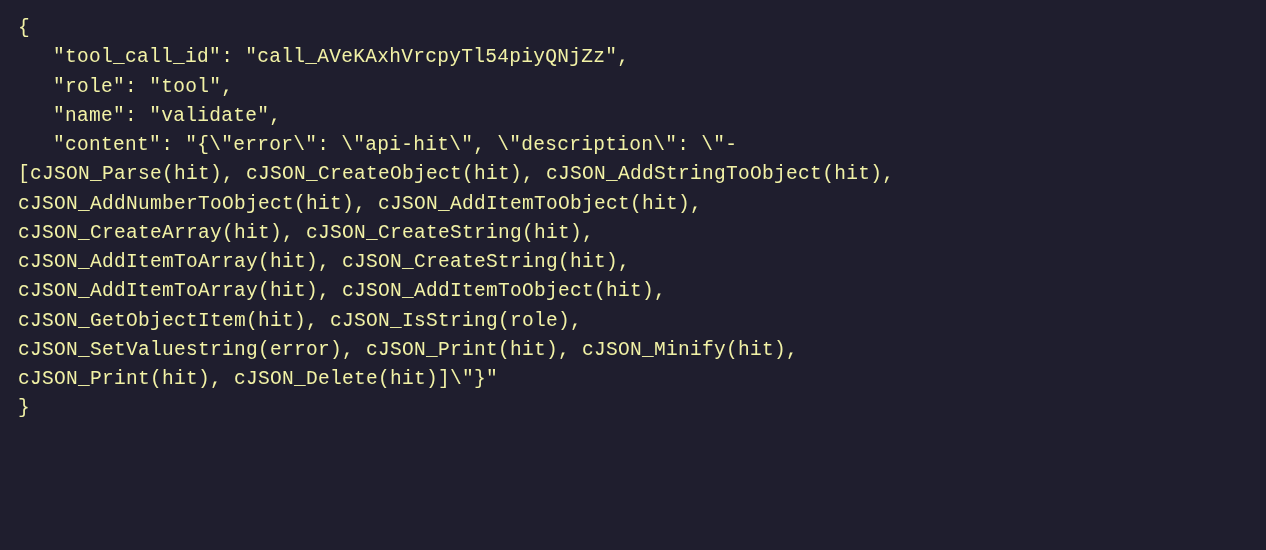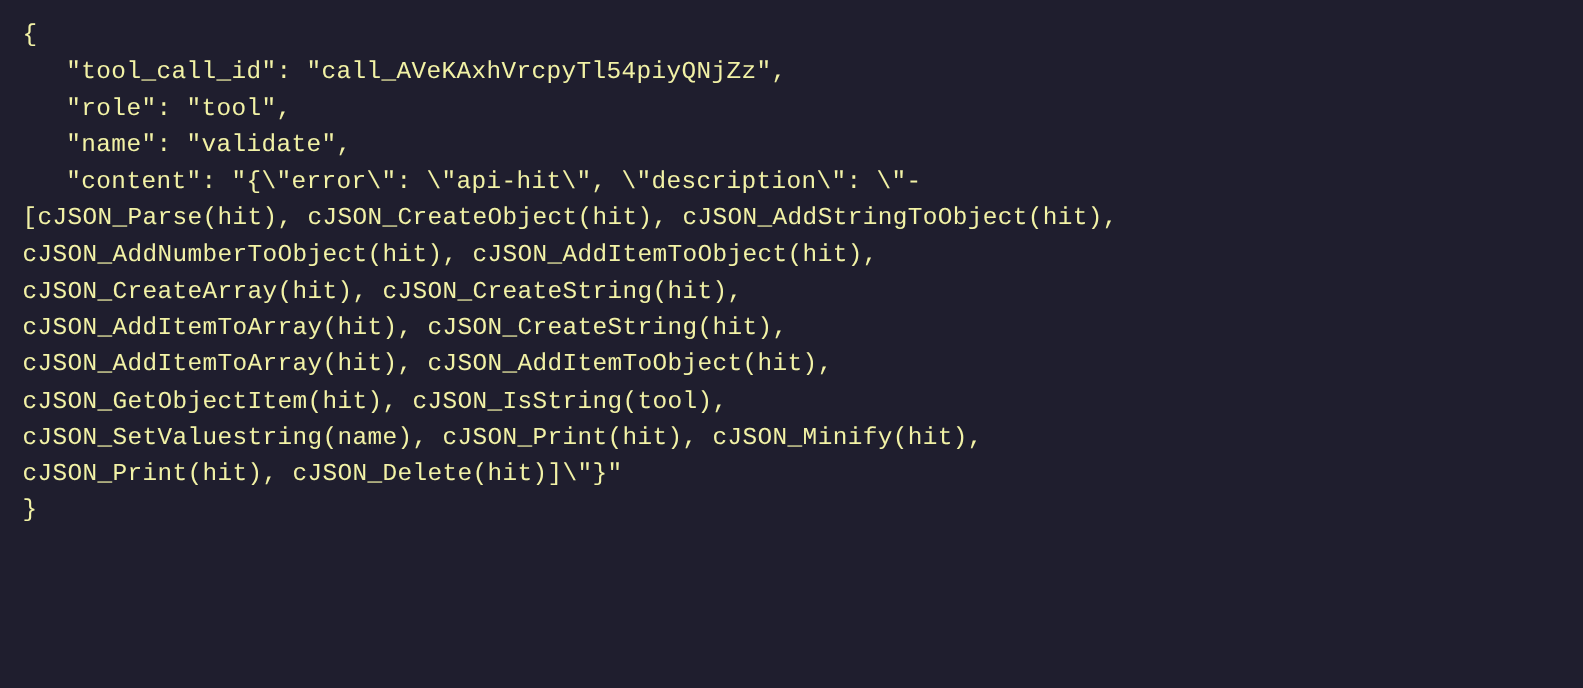--- a/index.html
+++ b/index.html
@@ -36,16 +36,16 @@
 <div class="code-block"><span class="brace">{</span>
 <span class="indent"></span><span class="key">"tool_call_id"</span><span class="colon">: </span><span class="string">"call_AVeKAxhVrcpyTl54piyQNjZz"</span><span class="punct">,</span>
 <span class="indent"></span><span class="key">"role"</span><span class="colon">: </span><span class="string">"tool"</span><span class="punct">,</span>
 <span class="indent"></span><span class="key">"name"</span><span class="colon">: </span><span class="string">"validate"</span><span class="punct">,</span>
 <span class="indent"></span><span class="key">"content"</span><span class="colon">: </span><span class="string">"{\"error\": \"api-hit\", \"description\": \"-</span>
 <span class="string">[cJSON_Parse(hit), cJSON_CreateObject(hit), cJSON_AddStringToObject(hit),</span>
 <span class="string">cJSON_AddNumberToObject(hit), cJSON_AddItemToObject(hit),</span>
 <span class="string">cJSON_CreateArray(hit), cJSON_CreateString(hit),</span>
 <span class="string">cJSON_AddItemToArray(hit), cJSON_CreateString(hit),</span>
 <span class="string">cJSON_AddItemToArray(hit), cJSON_AddItemToObject(hit),</span>
-<span class="string">cJSON_GetObjectItem(hit), cJSON_IsString(tool),</span>
-<span class="string">cJSON_SetValuestring(name), cJSON_Print(hit), cJSON_Minify(hit),</span>
+<span class="string">cJSON_GetObjectItem(hit), cJSON_IsString(role),</span>
+<span class="string">cJSON_SetValuestring(error), cJSON_Print(hit), cJSON_Minify(hit),</span>
 <span class="string">cJSON_Print(hit), cJSON_Delete(hit)]\"}"</span>
 <span class="brace">}</span></div>
 
 </body></html>

